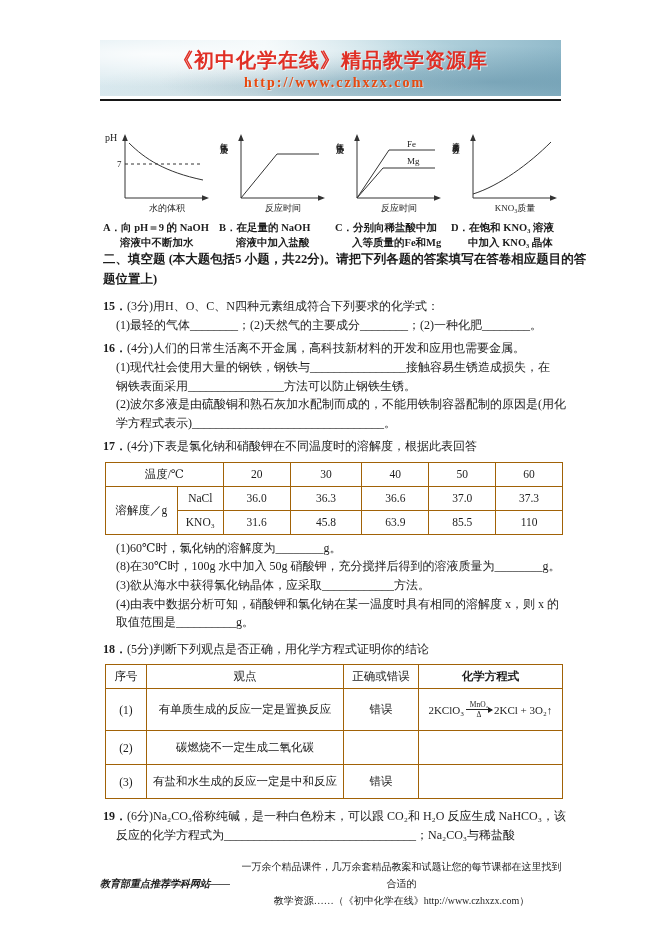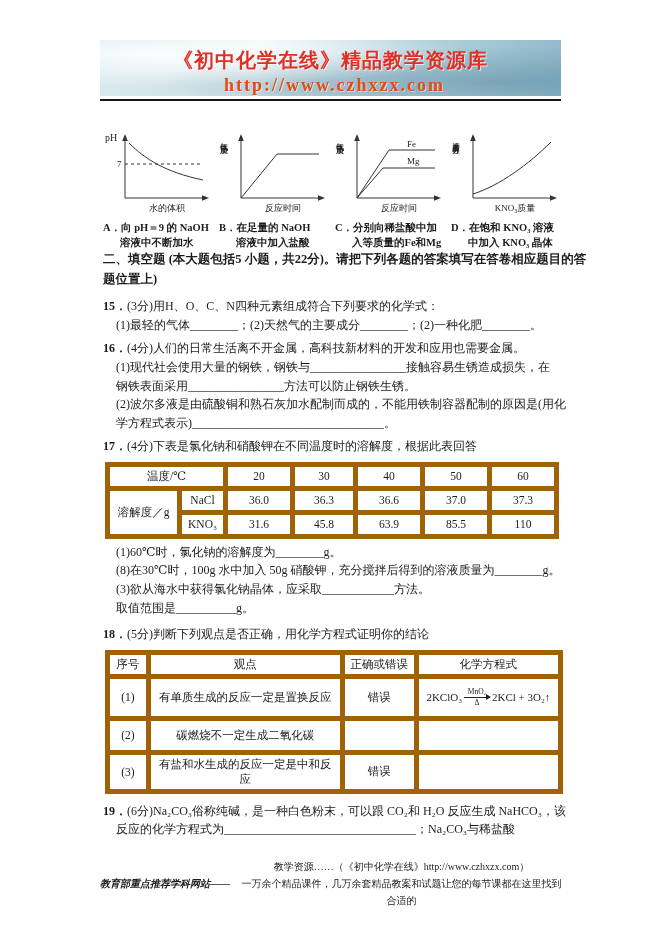--- a/index.html
+++ b/index.html
@@ -20,21 +20,21 @@
       radial-gradient(ellipse at 85% 75%, rgba(84,134,158,.5), transparent 60%),
       radial-gradient(ellipse at 40% 90%, rgba(120,160,175,.35), transparent 50%),
       linear-gradient(100deg,#d9e9ef 0%,#eef6f8 35%,#b7d5df 65%,#90b9ca 100%);
     text-align:center; overflow:hidden;
   }
   .banner-title {
     margin-top:7px; font-size:20px; font-weight:bold; color:#e02f25;
     letter-spacing:1px; text-shadow:1px 1px 0 rgba(255,255,255,.65);
   }
   .banner-url {
-    margin-top:1px; font-size:18px; font-weight:bold; color:#e8490f;
+    margin-top:1px; font-size:14px; font-weight:bold; color:#e8490f;
     letter-spacing:2px; text-shadow:1px 1px 0 rgba(255,255,255,.5);padding-left:8px;
   }
   .banner-rule { position:absolute; left:100px; top:99px; width:461px; height:2px; background:#161616; }
 
   
   .content { position:absolute; left:103px; top:126px; width:460px; }
 
   
   .graph-row { display:flex; gap:6px; margin-top:4px; }
   .graph { width:110px; }
@@ -55,21 +55,21 @@
 
   
   .sec-head { font-weight:bold; margin-top:0; font-size:12.5px; }
 
   .q { margin-top:8px; }
   .ind { padding-left:13px; }
 
   
   table { border-collapse:collapse; margin:6px 0 4px 2px; }
   td {
-    border:5px solid #a16207; text-align:center; font-size:11.5px;
+    border:1px solid #a16207; text-align:center; font-size:11.5px;
     padding:2px 3px; height:24px;
   }
   .t18 td.view { text-align:center; }
   .t18 tr.r1 td { height:42px; }
   .t18 tr.r2 td, .t18 tr.r3 td { height:34px; }
 
   
   .rxn { display:inline-flex; align-items:center; gap:2px; font-size:11px; white-space:nowrap; }
   .rxn-arrow { display:inline-flex; flex-direction:column; align-items:center; line-height:1; }
   .rxn-arrow .over, .rxn-arrow .under { font-size:7.5px; }
@@ -207,21 +207,21 @@
     <div class="q" style="margin-top:5px;">
       <div class="line">
         <b class="qno">17．</b><span>(4分)下表是氯化钠和硝酸钾在不同温度时的溶解度，根据此表回答</span>
       </div>
 
       <table class="t17">
         <tbody>
             <tr>
           <td colspan="2" style="width:118px;">温度/℃</td>
           <td style="width:67px;">20</td>
-          <td style="width:63px;">30</td>
+          <td style="width:72px;">30</td>
           <td style="width:67px;">40</td>
           <td style="width:67px;">50</td>
           <td style="width:67px;">60</td>
         </tr>
         <tr>
           <td rowspan="2" style="width:72px;">溶解度／g</td>
           <td style="width:46px;">NaCl</td>
           <td>36.0</td>
           <td>36.3</td>
           <td>36.6</td>
@@ -235,35 +235,36 @@
           <td>63.9</td>
           <td>85.5</td>
           <td>110</td>
         </tr>
       </tbody>
         </table>
 
       <div class="line ind">(1)60℃时，氯化钠的溶解度为________g。</div>
       <div class="line ind">(8)在30℃时，100g 水中加入 50g 硝酸钾，充分搅拌后得到的溶液质量为________g。</div>
       <div class="line ind">(3)欲从海水中获得氯化钠晶体，应采取____________方法。</div>
+      <div class="line ind">(4)由表中数据分析可知，硝酸钾和氯化钠在某一温度时具有相同的溶解度 x，则 x 的</div>
       <div class="line ind">取值范围是__________g。</div>
     </div>
 
     <div class="q" style="margin-top:8px;">
       <div class="line">
         <b class="qno">18．</b><span>(5分)判断下列观点是否正确，用化学方程式证明你的结论</span>
       </div>
 
       <table class="t18">
         <tbody>
             <tr class="head">
           <td style="width:42px;">序号</td>
           <td style="width:208px;">观点</td>
           <td style="width:78px;">正确或错误</td>
-          <td style="width:145px;">化学方程式</td>
+          <td style="width:145px;font-weight:bold;">化学方程式</td>
         </tr>
         <tr class="r1">
           <td>(1)</td>
           <td class="view">有单质生成的反应一定是置换反应</td>
           <td>错误</td>
           <td>
             <span class="rxn">
               <span>2KClO₃</span>
               <span class="rxn-arrow">
                 <span class="over">MnO₂</span>
@@ -295,18 +296,18 @@
         <b class="qno">19．</b><span>(6分)Na₂CO₃俗称纯碱，是一种白色粉末，可以跟 CO₂和 H₂O 反应生成 NaHCO₃，该</span>
       </div>
       <div class="line ind">反应的化学方程式为________________________________；Na₂CO₃与稀盐酸</div>
     </div>
 
   </div>
 
   <div class="footer">
     <div class="footer-site">教育部重点推荐学科网站——</div>
     <div class="footer-right">
+      <div>一万余个精品课件，几万余套精品教案和试题让您的每节课都在这里找到合适的</div>
       <div>教学资源……（《初中化学在线》http://www.czhxzx.com）</div>
-      <div>一万余个精品课件，几万余套精品教案和试题让您的每节课都在这里找到合适的</div>
     </div>
   </div>
 
 </div>
 
 </body></html>

